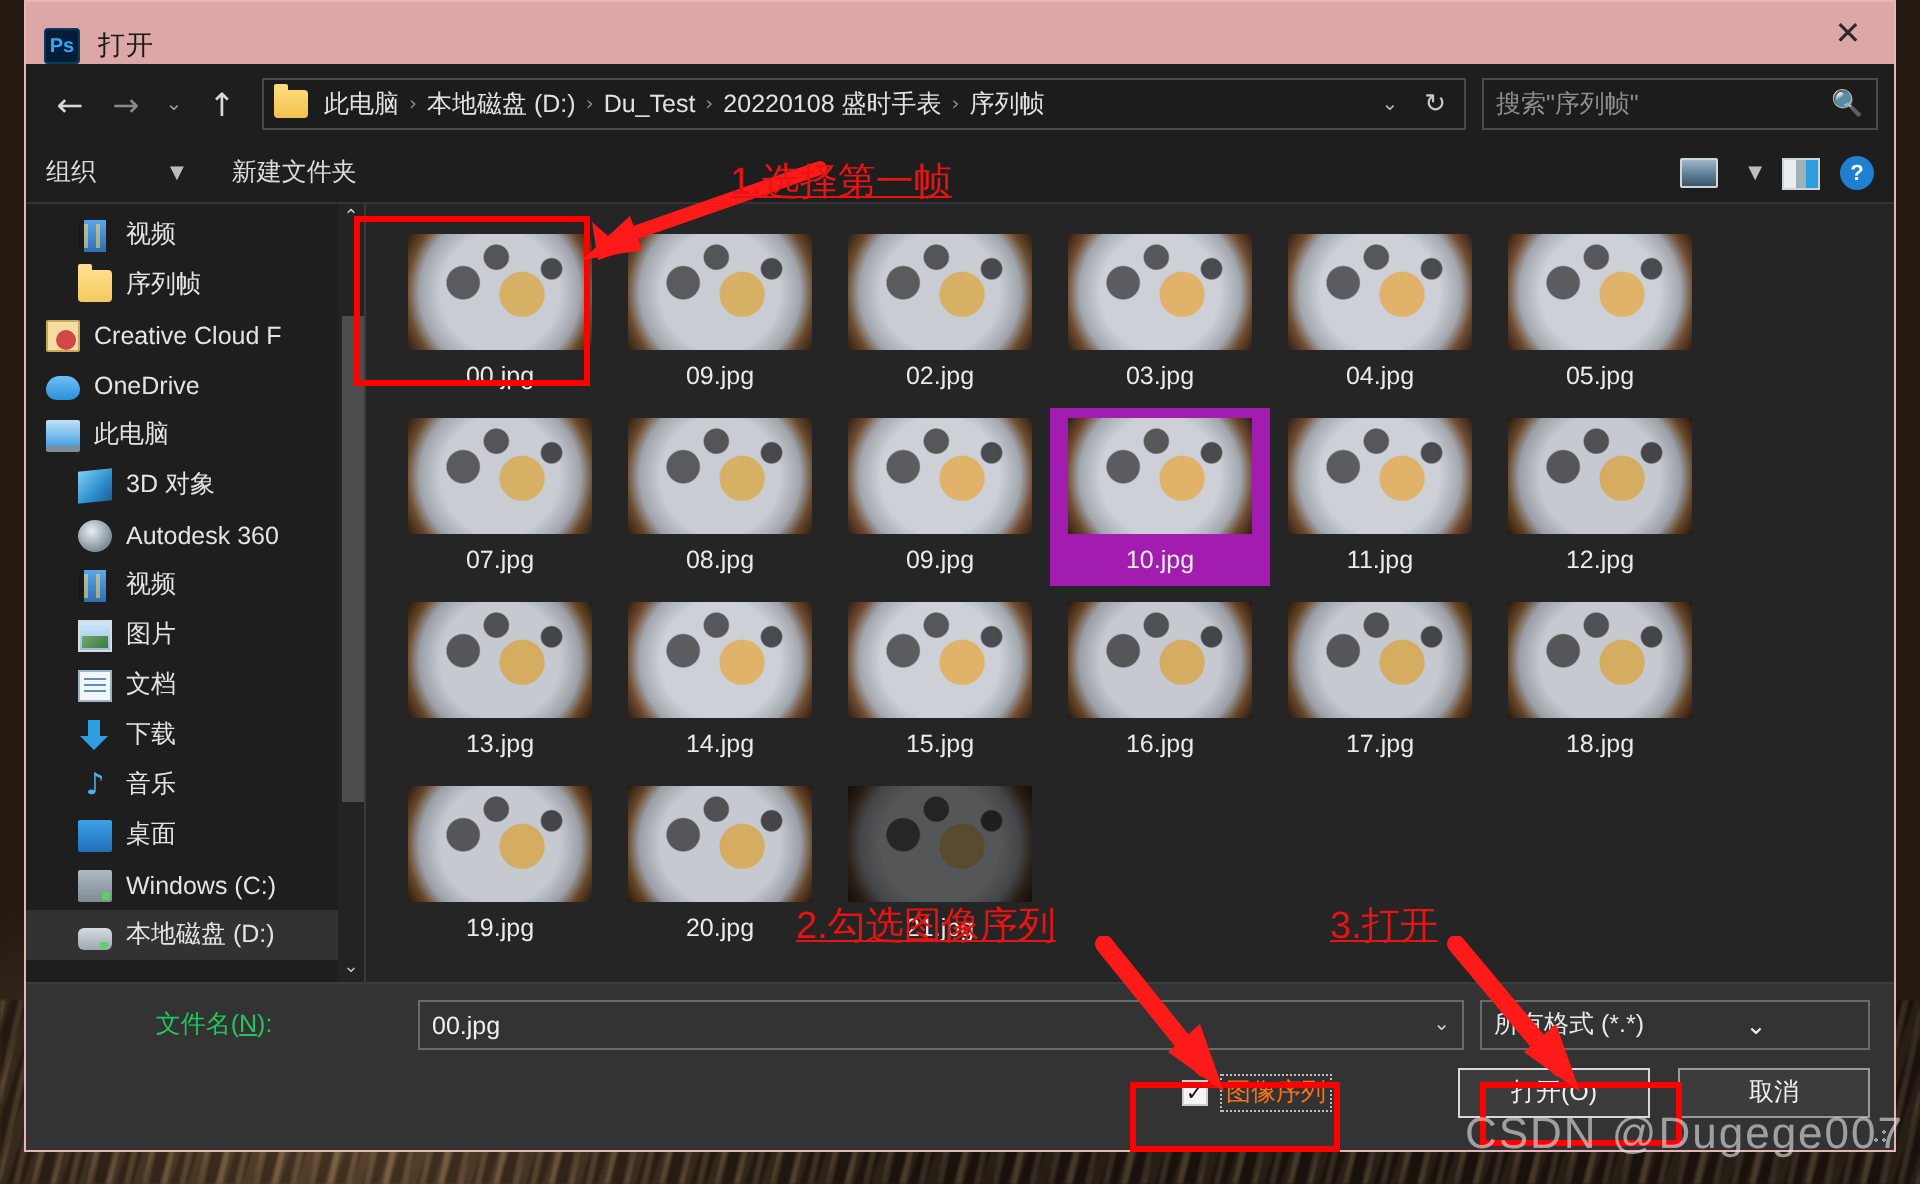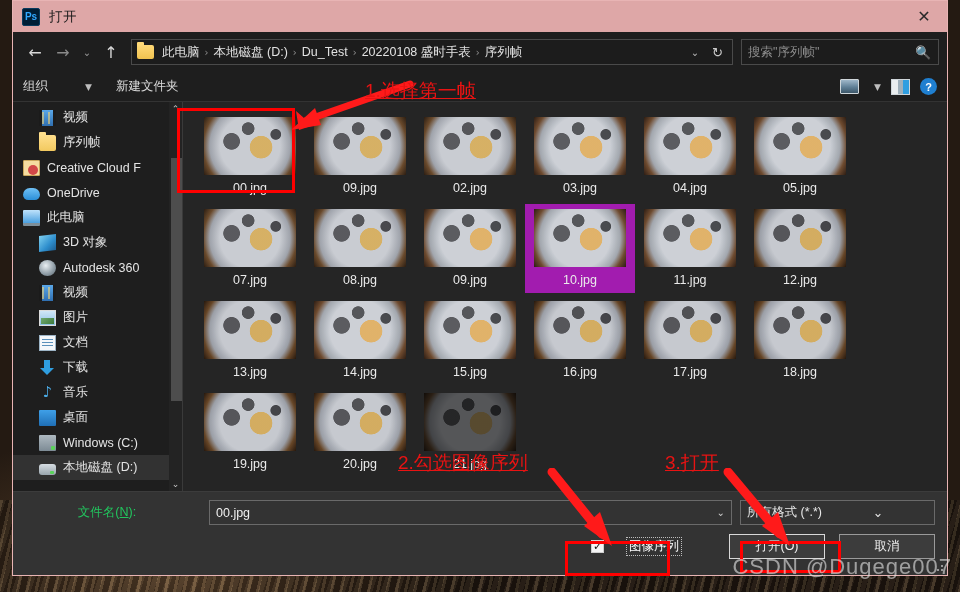--- a/index.html
+++ b/index.html
@@ -30,21 +30,21 @@
   #dialog {
     position: absolute; left: 12px; top: 0; width: 936px; height: 576px;
     background: #2b2b2b;
     border: 1px solid #e8b4b4;
     display: flex; flex-direction: column;
   }
 
   
   .titlebar {
     height: 31px; background: #dea7a7;
-    display: flex; align-items: center; flex: 0 0 auto;
+    display: flex; align-items: flex-end; flex: 0 0 auto;
     position: relative;
   }
   .ps-icon {
     width: 18px; height: 18px; margin-left: 9px; margin-right: 9px;
     background: #001e36; border-radius: 2px;
     color: #31a8ff; font-size: 10px; font-weight: bold;
     display: flex; align-items: center; justify-content: center;
     font-family: "Liberation Sans", sans-serif;
     border: 1px solid #0a3a5c;
   }
@@ -234,21 +234,21 @@
   .row-actions { display: flex; align-items: center; height: 34px; padding-top: 6px; }
   .chk-wrap {
     display: flex; align-items: center; margin-left: 578px;
   }
   .chk-box {
     width: 13px; height: 13px; background: #f5f5f5; border: 1px solid #cfcfcf;
     display: flex; align-items: center; justify-content: center;
     font-size: 11px; color: #111; font-family: "DejaVu Sans", sans-serif;
   }
   .chk-label {
-    font-size: 12.5px; color: #ffffff; margin-left: 22px;
+    font-size: 12.5px; color: #f97316; margin-left: 6px;
     border: 1px dotted #bdbdbd; padding: 0 2px;
   }
   .btn {
     width: 96px; height: 25px; background: #3c3c3c; border: 1px solid #9a9a9a;
     color: #f0f0f0; font-size: 12.5px; display: flex; align-items: center;
     justify-content: center; font-family: "Liberation Sans", sans-serif;
   }
   .btn.primary { border: 1px solid #d8d8d8; margin-left: auto; }
   .btn.cancel { margin-left: 14px; margin-right: 12px; }
 

